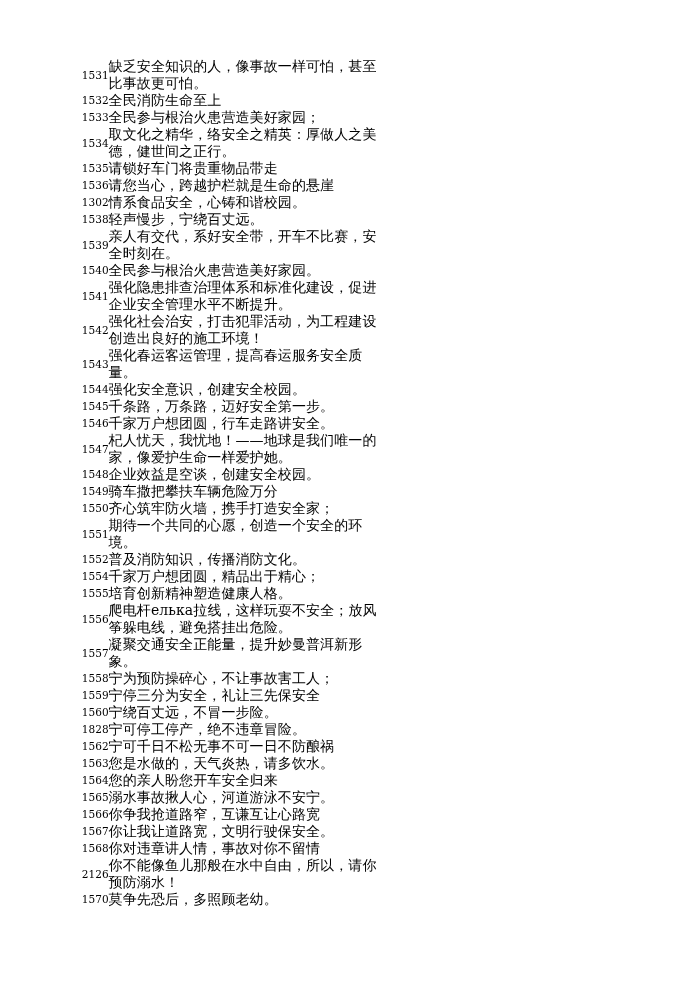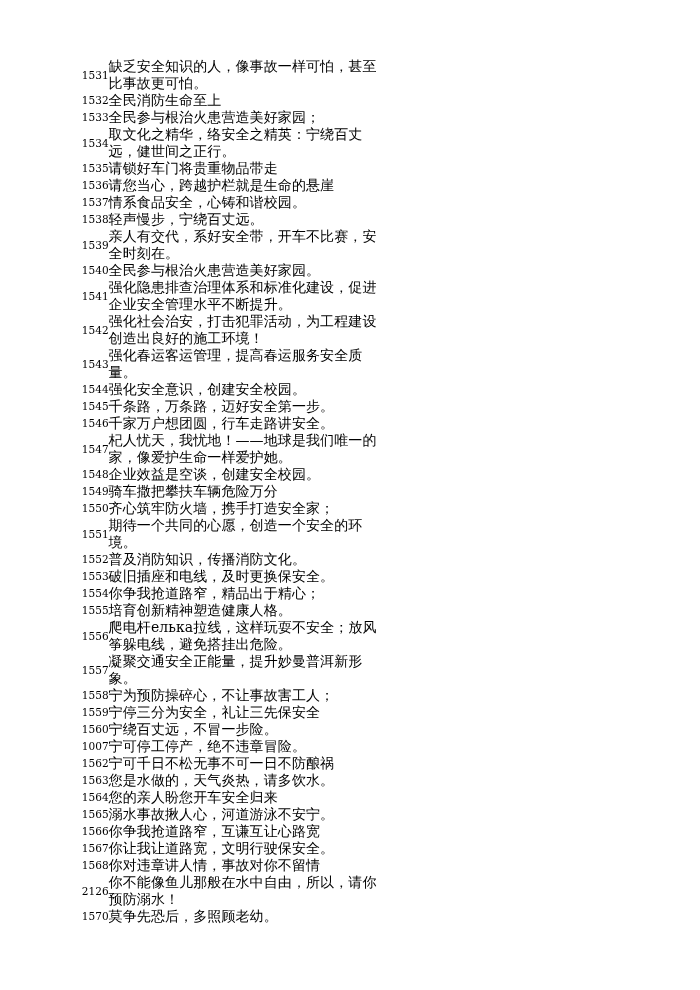--- a/index.html
+++ b/index.html
@@ -71,32 +71,32 @@
         <tr>
           <td class="num">1532</td>
           <td class="txt">全民消防生命至上</td>
         </tr>
         <tr>
           <td class="num">1533</td>
           <td class="txt">全民参与根治火患营造美好家园；</td>
         </tr>
         <tr>
           <td class="num">1534</td>
-          <td class="txt">取文化之精华，络安全之精英：宁绕百丈远，健世间之正行。</td>
+          <td class="txt">取文化之精华，络安全之精英：厚做人之美德，健世间之正行。</td>
         </tr>
         <tr>
           <td class="num">1535</td>
           <td class="txt">请锁好车门将贵重物品带走</td>
         </tr>
         <tr>
           <td class="num">1536</td>
           <td class="txt">请您当心，跨越护栏就是生命的悬崖</td>
         </tr>
         <tr>
-          <td class="num">1537</td>
+          <td class="num">1302</td>
           <td class="txt">情系食品安全，心铸和谐校园。</td>
         </tr>
         <tr>
           <td class="num">1538</td>
           <td class="txt">轻声慢步，宁绕百丈远。</td>
         </tr>
         <tr>
           <td class="num">1539</td>
           <td class="txt">亲人有交代，系好安全带，开车不比赛，安全时刻在。</td>
         </tr>
@@ -146,26 +146,22 @@
         </tr>
         <tr>
           <td class="num">1551</td>
           <td class="txt">期待一个共同的心愿，创造一个安全的环境。</td>
         </tr>
         <tr>
           <td class="num">1552</td>
           <td class="txt">普及消防知识，传播消防文化。</td>
         </tr>
         <tr>
-          <td class="num">1553</td>
-          <td class="txt">破旧插座和电线，及时更换保安全。</td>
-        </tr>
-        <tr>
           <td class="num">1554</td>
-          <td class="txt">你争我抢道路窄，精品出于精心；</td>
+          <td class="txt">千家万户想团圆，精品出于精心；</td>
         </tr>
         <tr>
           <td class="num">1555</td>
           <td class="txt">培育创新精神塑造健康人格。</td>
         </tr>
         <tr>
           <td class="num">1556</td>
           <td class="txt">爬电杆елька拉线，这样玩耍不安全；放风筝躲电线，避免搭挂出危险。</td>
         </tr>
         <tr>
@@ -178,21 +174,21 @@
         </tr>
         <tr>
           <td class="num">1559</td>
           <td class="txt">宁停三分为安全，礼让三先保安全</td>
         </tr>
         <tr>
           <td class="num">1560</td>
           <td class="txt">宁绕百丈远，不冒一步险。</td>
         </tr>
         <tr>
-          <td class="num">1007</td>
+          <td class="num">1828</td>
           <td class="txt">宁可停工停产，绝不违章冒险。</td>
         </tr>
         <tr>
           <td class="num">1562</td>
           <td class="txt">宁可千日不松无事不可一日不防酿祸</td>
         </tr>
         <tr>
           <td class="num">1563</td>
           <td class="txt">您是水做的，天气炎热，请多饮水。</td>
         </tr>

